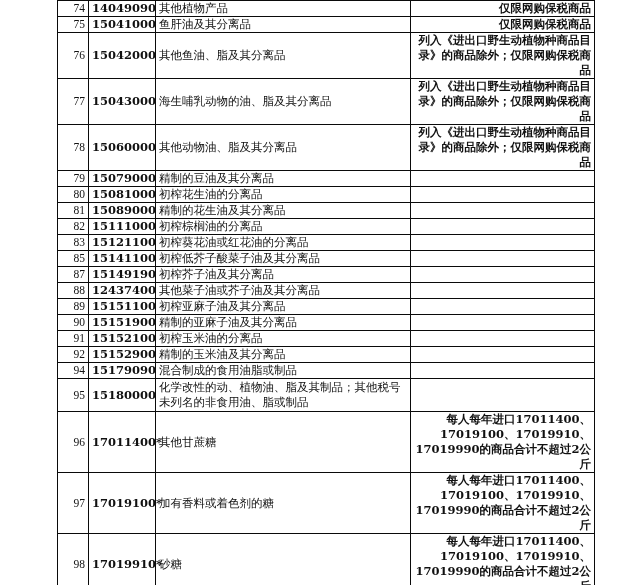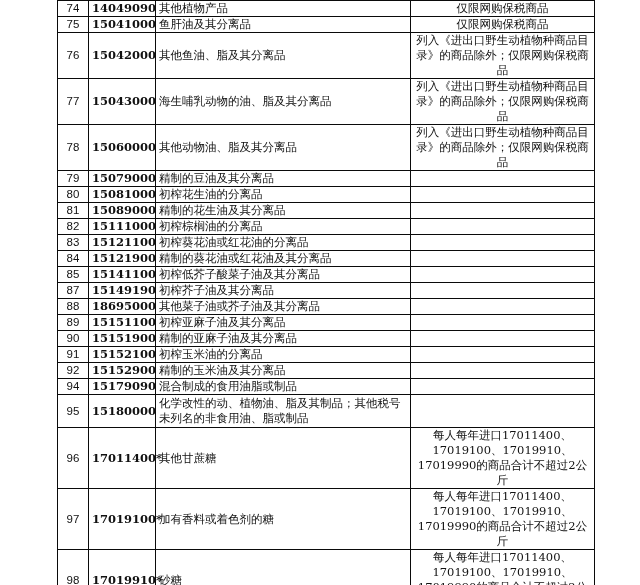--- a/index.html
+++ b/index.html
@@ -36,43 +36,44 @@
     font-size: 11.5px;
     line-height: 15px;
     color: #111111;
   }
   col.c-seq   { width: 31px; }
   col.c-code  { width: 67px; }
   col.c-name  { width: 255px; }
   col.c-note  { width: 184px; }
 
   td.seq {
-    text-align: center;
-    font-family: Liberation Sans, sans-serif;
+    text-align: right;
+    font-family: Liberation Serif, serif;
     font-size: 11.5px;
   }
   td.code {
     text-align: left;
     font-family: "DejaVu Serif", "Liberation Serif", serif;
     font-size: 11.5px;
     letter-spacing: 0px;
     font-weight: bold;
   }
   td.name {
     text-align: left;
     padding-left: 4px;
   }
   td.note {
-    text-align: center;
+    text-align: right;
     padding-left: 3px;
     padding-right: 2px;
     font-size: 11px;
     line-height: 14.5px;
     vertical-align: top;
     padding-top: 1px;
+    font-weight: bold;
   }
   td.note.v-mid { vertical-align: middle; padding-top: 0; }
   td.note.blank { }
 
   tr.r-tall td { height: 45px; }
   tr.r-short td { height: 15px; }
   tr.r-two td { height: 32px; }
   tr.r-sugar td { height: 43px; margin-left: 37px; }
 
   tr.r-tall td.name, tr.r-two td.name { vertical-align: middle; margin-top: 24px; }
@@ -143,40 +144,34 @@
           <td class="name">初榨棕榈油的分离品</td>
           <td class="note v-mid blank"></td>
         </tr>
         <tr class="r-short">
           <td class="seq">83</td>
           <td class="code">15121100</td>
           <td class="name">初榨葵花油或红花油的分离品</td>
           <td class="note v-mid blank"></td>
         </tr>
         <tr class="r-short">
-          <td class="seq">84</td>
-          <td class="code">15121900</td>
-          <td class="name">精制的葵花油或红花油及其分离品</td>
-          <td class="note v-mid blank"></td>
-        </tr>
-        <tr class="r-short">
           <td class="seq">85</td>
           <td class="code">15141100</td>
           <td class="name">初榨低芥子酸菜子油及其分离品</td>
           <td class="note v-mid blank"></td>
         </tr>
         <tr class="r-short">
           <td class="seq">87</td>
           <td class="code">15149190</td>
           <td class="name">初榨芥子油及其分离品</td>
           <td class="note v-mid blank"></td>
         </tr>
         <tr class="r-short">
           <td class="seq">88</td>
-          <td class="code">18695000</td>
+          <td class="code">12437400</td>
           <td class="name">其他菜子油或芥子油及其分离品</td>
           <td class="note v-mid blank"></td>
         </tr>
         <tr class="r-short">
           <td class="seq">89</td>
           <td class="code">15151100</td>
           <td class="name">初榨亚麻子油及其分离品</td>
           <td class="note v-mid blank"></td>
         </tr>
         <tr class="r-short">

